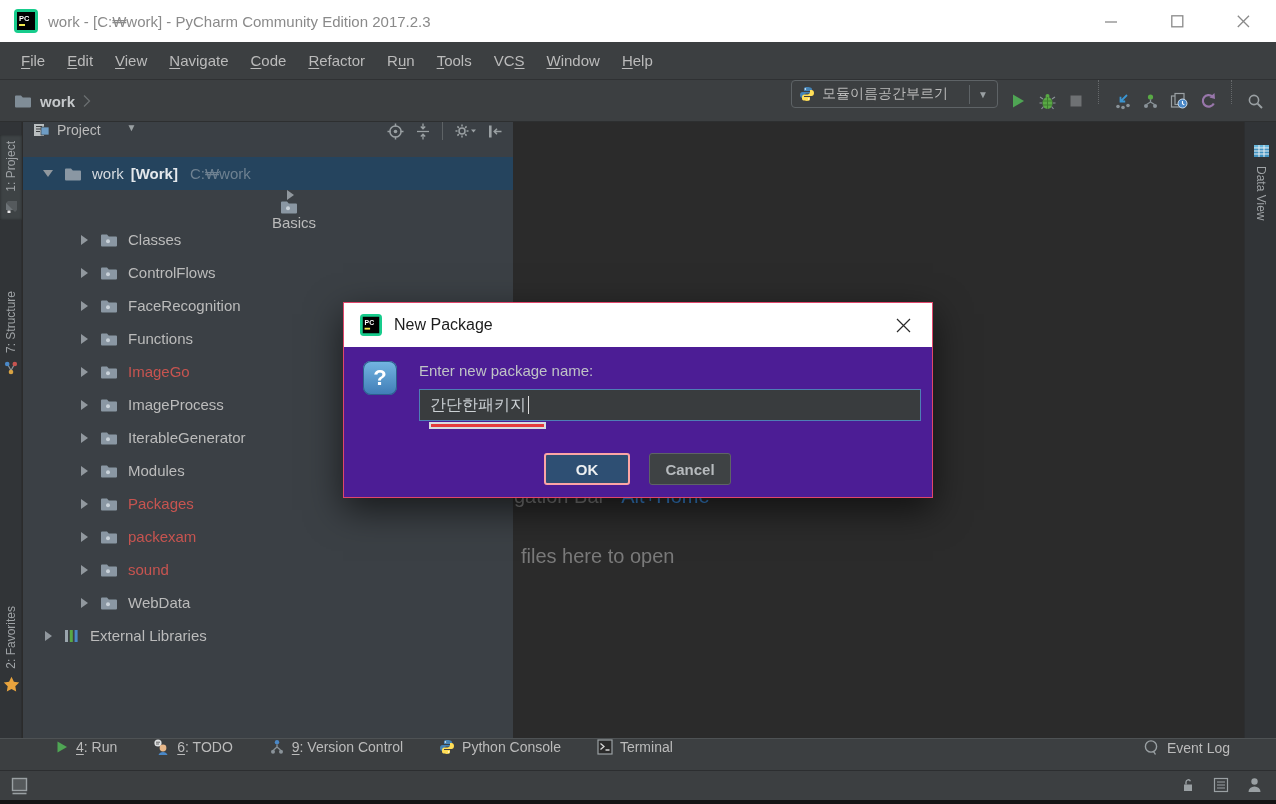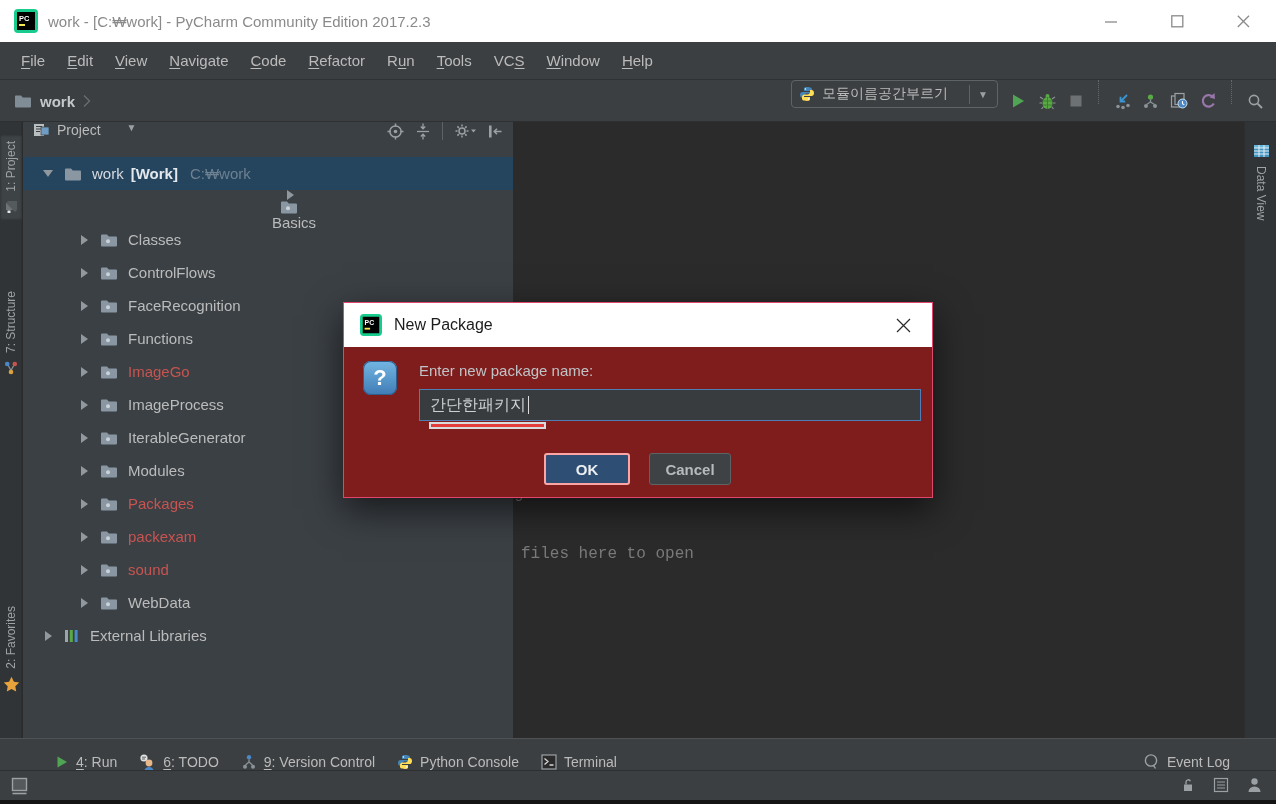--- a/index.html
+++ b/index.html
@@ -49,36 +49,36 @@
   .tree-row.selected{background:#25445e;color:#d6dbe0;}
   .chev-box{width:18px;display:flex;justify-content:center;margin-right:7px;}
   .chev-r{width:0;height:0;border-top:5px solid transparent;border-bottom:5px solid transparent;border-left:7px solid #91989e;}
   .chev-d{width:0;height:0;border-left:5px solid transparent;border-right:5px solid transparent;border-top:7px solid #91989e;}
   .row-icon{margin-right:10px;}
   .row-label.red{color:#c75450;}
   .row-suffix{font-weight:bold;margin-left:7px;color:#e4e8ec;}
   .row-path{margin-left:12px;color:#6e8191;}
 
   .editor{position:absolute;left:514px;top:0;width:730px;height:100%;background:#2b2b2b;}
-  .ghost-line{position:absolute;font-size:16px;color:#7a7a7a;white-space:nowrap;font-family:Liberation Mono, monospace;}
+  .ghost-line{position:absolute;font-size:20px;color:#7a7a7a;white-space:nowrap;}
   .ghost-blue{color:#3886d6;margin-left:16px;}
 
   
-  .toolwindow-bar{position:absolute;top:738px;left:0;width:100%;height:32px;background:#3c3f41;border-top:1px solid #4e5254;display:flex;align-items:flex-end;padding-left:55px;box-sizing:border-box;gap:22px;}
+  .toolwindow-bar{position:absolute;top:738px;left:0;width:100%;height:32px;background:#3c3f41;border-top:1px solid #4e5254;display:flex;align-items:flex-start;padding-left:55px;box-sizing:border-box;gap:36px;}
   .tw-item{display:flex;align-items:center;gap:7px;color:#bbbbbb;font-size:14px;white-space:nowrap;}
   .tw-right{margin-left:auto;margin-right:46px;}
 
   
   .statusbar{position:absolute;top:770px;left:0;width:100%;height:30px;background:#3c3f41;border-top:1px solid #2c2e30;box-sizing:border-box;}
   .sb-left{position:absolute;left:10px;top:5px;}
   .sb-right{position:absolute;right:14px;top:6px;display:flex;gap:18px;}
   .bottom-strip{position:absolute;top:800px;left:0;width:100%;height:4px;background:#141414;}
 
   
-  .dialog{position:absolute;left:343px;top:302px;width:590px;height:196px;border:1px solid #e0466b;background:#7f1d1d;box-shadow:0 12px 34px rgba(0,0,0,.6);box-sizing:border-box;z-index:50;}
+  .dialog{position:absolute;left:343px;top:302px;width:590px;height:196px;border:1px solid #e0466b;background:#4c1d95;box-shadow:0 12px 34px rgba(0,0,0,.6);box-sizing:border-box;z-index:50;}
   .dialog-titlebar{height:44px;background:#ffffff;display:flex;align-items:center;padding:0 16px;gap:12px;box-sizing:border-box;}
   .dialog-title{color:#1c1c1c;font-size:16px;}
   .dialog-close{margin-left:auto;display:flex;align-items:center;justify-content:center;width:26px;height:26px;}
   .dialog-body{position:relative;height:150px;}
   .help-icon{position:absolute;left:19px;top:14px;width:34px;height:34px;border-radius:8px;background:linear-gradient(180deg,#74b6e2,#3f7cb6);color:#ffffff;font-weight:bold;font-size:22px;display:flex;align-items:center;justify-content:center;box-shadow:inset 0 0 0 1px #2d5f8e;}
   .dialog-prompt{position:absolute;left:75px;top:15px;color:#bfc3c6;font-size:15px;}
   .dialog-input{position:absolute;left:75px;top:42px;width:502px;height:32px;background:#393c3e;border:1px solid #4e7eb5;box-sizing:border-box;display:flex;align-items:center;padding:0 10px;color:#ccd1d5;font-size:16px;}
   .caret{display:inline-block;width:1px;height:18px;background:#dcdcdc;margin-left:2px;}
   .ime-underline{position:absolute;left:85px;top:75px;width:117px;height:7px;background:#d8dcdf;}
   .ime-underline .red{position:absolute;left:2px;top:2px;right:2px;height:3px;background:#e43b3b;}

